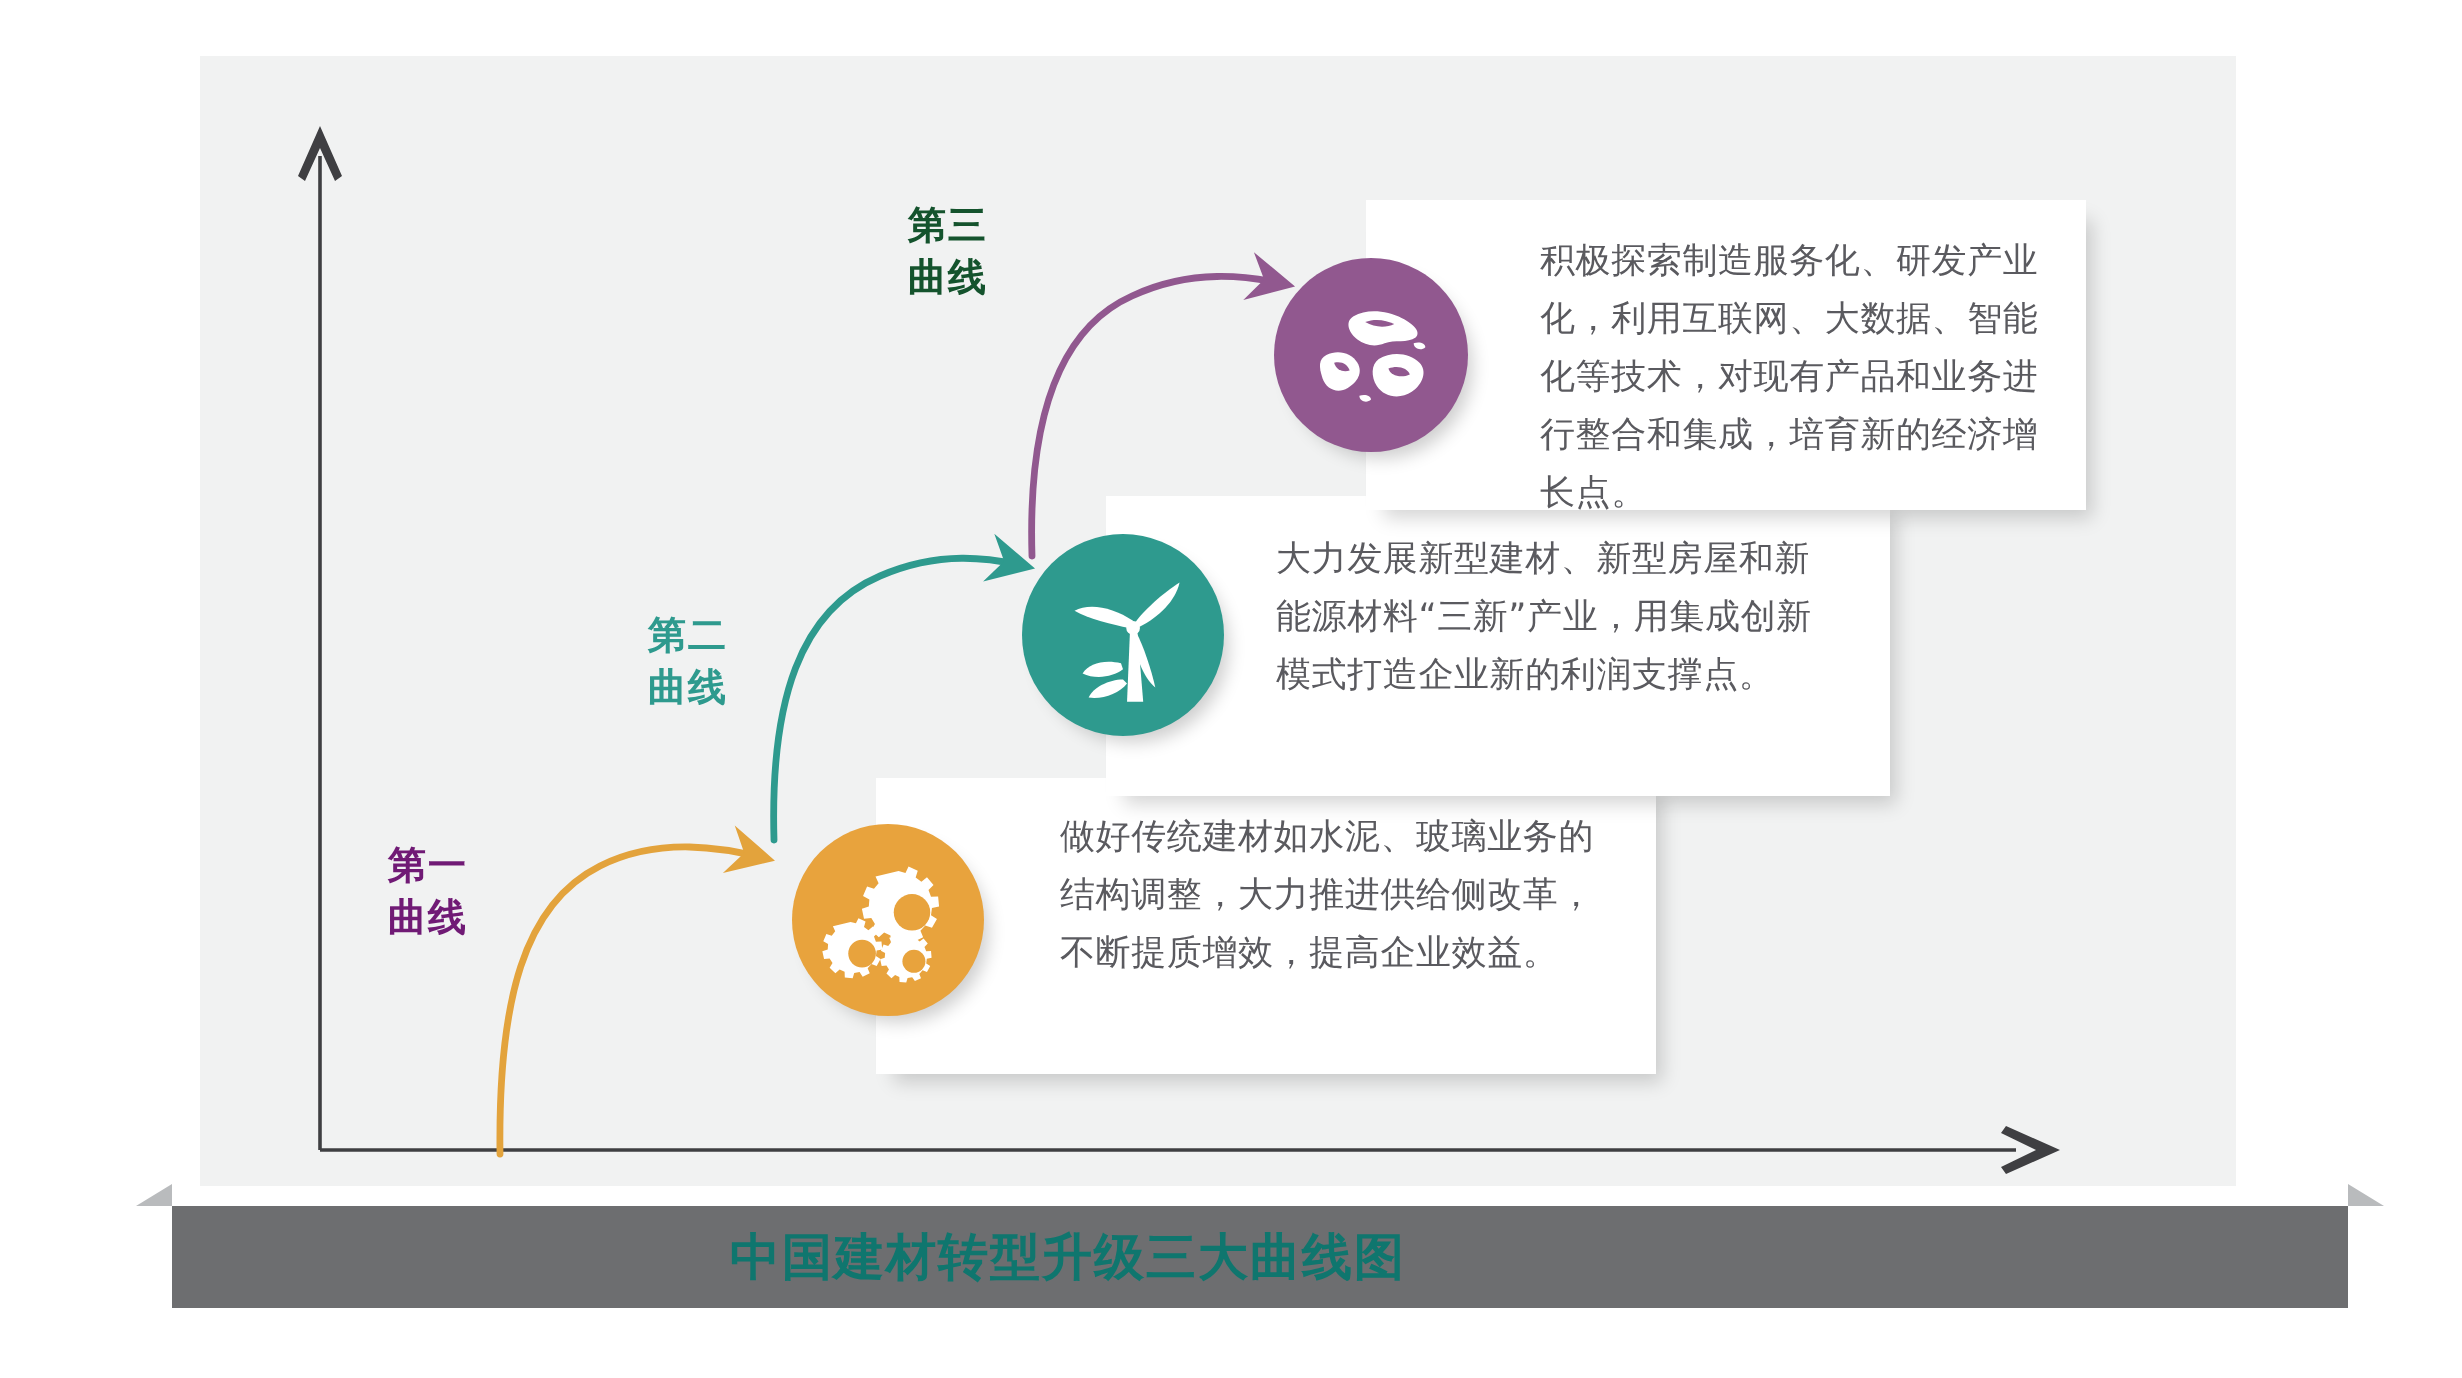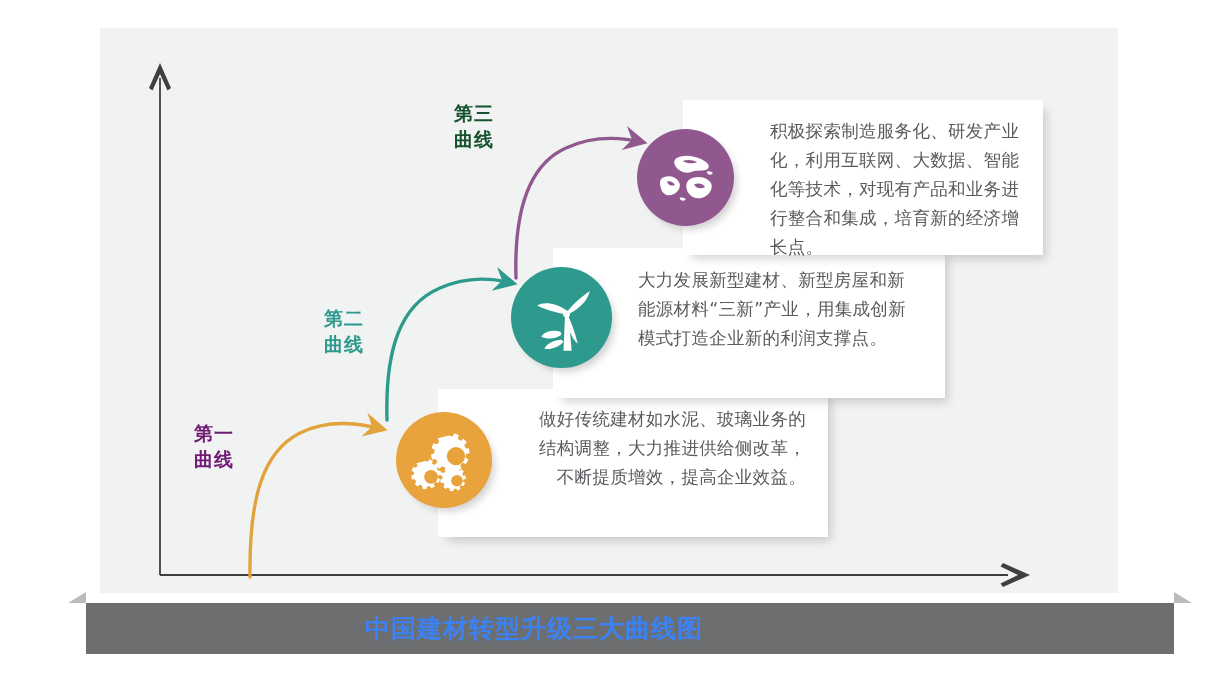--- a/index.html
+++ b/index.html
@@ -67,21 +67,21 @@
   }
   .card-text {
     position: absolute;
     color: #5a5a5f;
     font-size: 17.5px;
     line-height: 29px;
     letter-spacing: 0.3px;
     font-family: "DejaVu Sans", "Liberation Sans", sans-serif;
   }
 
-  #card-1 { left: 438px; top: 389px; width: 390px; height: 148px; text-align: right; }
+  #card-1 { left: 438px; top: 389px; width: 390px; height: 148px; }
   #card-1 .card-text { left: 92px; top: 16px; width: 276px; }
 
   #card-2 { left: 553px; top: 248px; width: 392px; height: 150px; }
   #card-2 .card-text { left: 85px; top: 18px; width: 278px; }
 
   #card-3 { left: 683px; top: 100px; width: 360px; height: 155px; }
   #card-3 .card-text { left: 87px; top: 17px; width: 262px; }
 
   
   .badge {
@@ -130,21 +130,21 @@
   }
   .ribbon-title {
     position: absolute;
     left: 18px;
     top: 11px;
     width: 896px;
     height: 51px;
     display: flex;
     align-items: center;
     justify-content: center;
-    color: #3b82f6;
+    color: #0f766e;
     font-family: "DejaVu Serif", "Liberation Serif", serif;
     font-weight: bold;
     font-size: 25px;
     letter-spacing: 1px;
   }
 </style>
 </head>
 <body>
 
 <div id="infographic">

